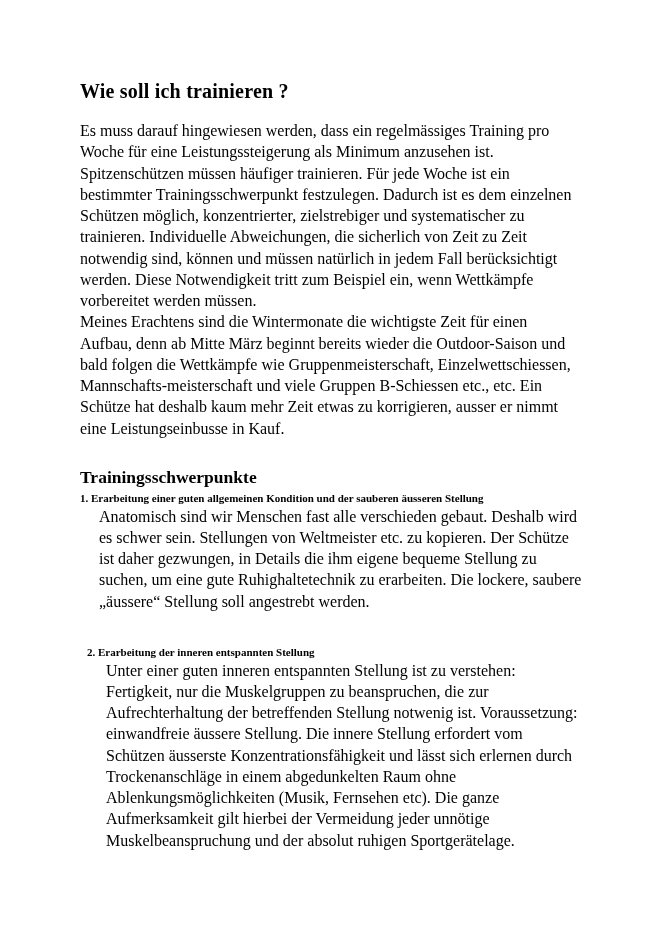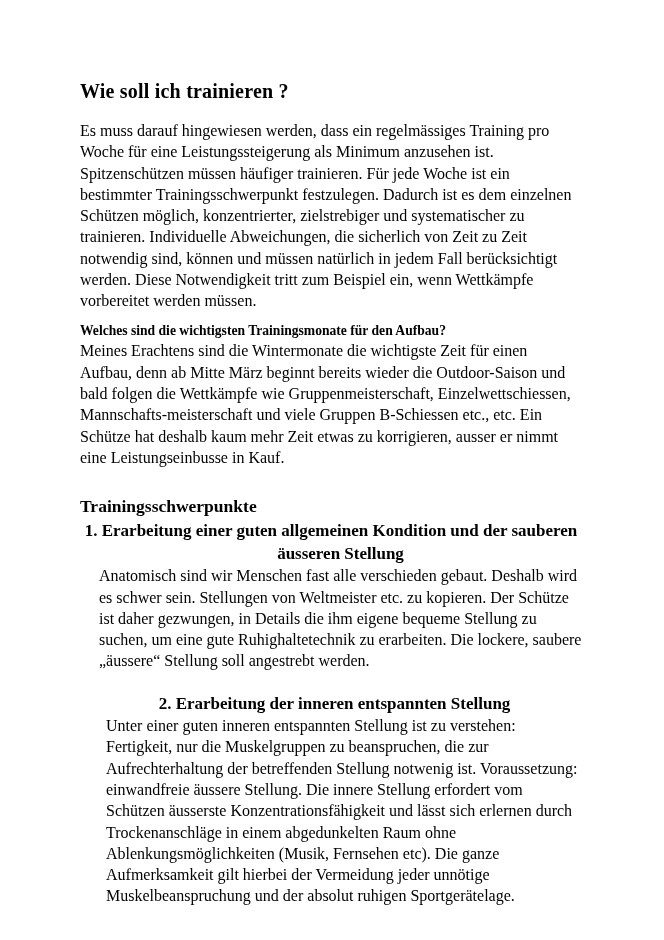--- a/index.html
+++ b/index.html
@@ -33,46 +33,44 @@
     line-height: 1.33;
     margin-top: 11px;
   }
   h2.big-heading {
     font-size: 17.5px;
     font-weight: bold;
     margin-top: 28px;
     margin-bottom: 3px;
   }
   .numbered-item h3.item-heading {
-    font-size: 17px;
+    font-size: 11px;
     font-weight: bold;
     line-height: 1.33;
     padding-left: 19px;
     text-indent: -19px;
-    text-align: center;
   }
   .item-body {
     padding-left: 19px;
   }
   .numbered-item.item-2 {
-    margin-top: 21px;
+    margin-top: 33px;
     margin-left: 7px;
   }
 </style>
 </head>
 <body>
 
 <div class="page">
 
   <h1 class="doc-title">Wie soll ich trainieren ?</h1>
 
   <p class="body-text">Es muss darauf hingewiesen werden, dass ein regelmässiges Training pro Woche für eine Leistungssteigerung als Minimum anzusehen ist. Spitzenschützen müssen häufiger trainieren. Für jede Woche ist ein bestimmter Trainingsschwerpunkt festzulegen. Dadurch ist es dem einzelnen Schützen möglich, konzentrierter, zielstrebiger und systematischer zu trainieren. Individuelle Abweichungen, die sicherlich von Zeit zu Zeit notwendig sind, können und müssen natürlich in jedem Fall berücksichtigt werden. Diese Notwendigkeit tritt zum Beispiel ein, wenn Wettkämpfe vorbereitet werden müssen.</p>
 
   <section>
-    <h2 class="sub-heading">Welches sind die wichtigsten Trainingsmonate für den Aufbau?</h2>
     <p class="body-text">Meines Erachtens sind die Wintermonate die wichtigste Zeit für einen Aufbau, denn ab Mitte März beginnt bereits wieder die Outdoor-Saison und bald folgen die Wettkämpfe wie Gruppenmeisterschaft, Einzelwettschiessen, Mannschafts-meisterschaft und viele Gruppen B-Schiessen etc., etc. Ein Schütze hat deshalb kaum mehr Zeit etwas zu korrigieren, ausser er nimmt eine Leistungseinbusse in Kauf.</p>
   </section>
 
   <section>
     <h2 class="big-heading">Trainingsschwerpunkte</h2>
 
     <div class="numbered-item item-1">
       <h3 class="item-heading">1. Erarbeitung einer guten allgemeinen Kondition und der sauberen äusseren Stellung</h3>
       <div class="item-body">
         <p>Anatomisch sind wir Menschen fast alle verschieden gebaut. Deshalb wird es schwer sein. Stellungen von Weltmeister etc. zu kopieren. Der Schütze ist daher gezwungen, in Details die ihm eigene bequeme Stellung zu suchen, um eine gute Ruhighaltetechnik zu erarbeiten. Die lockere, saubere „äussere“ Stellung soll angestrebt werden.</p>

